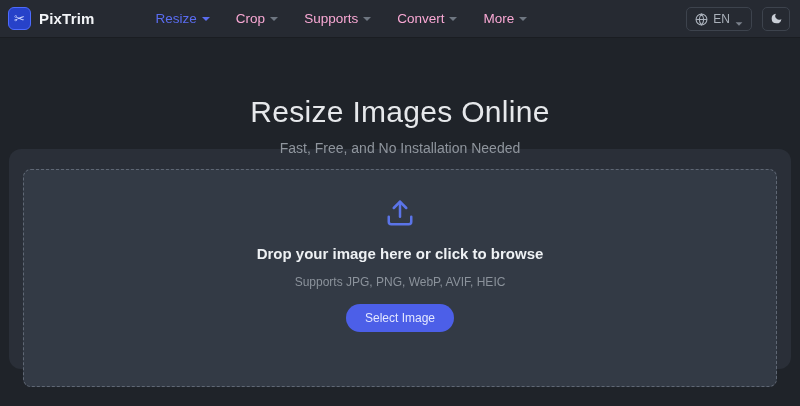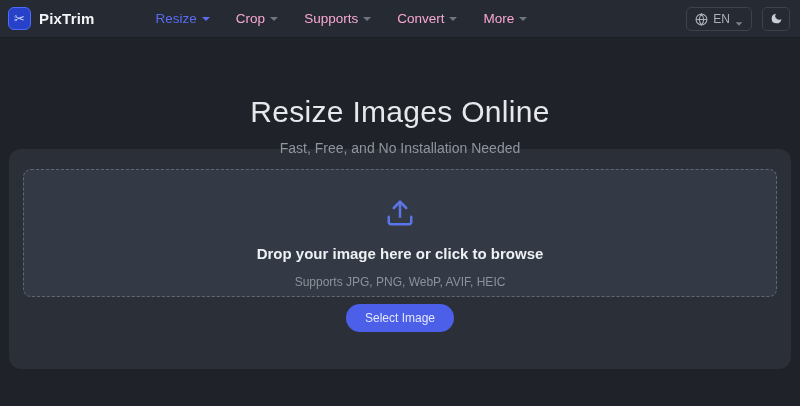--- a/index.html
+++ b/index.html
@@ -99,21 +99,21 @@
     margin: -7px 9px 0 9px;
     background: #2a2f38;
     border-radius: 12px;
     padding: 20px 14px;
     height: 220px;
   }
   .dropzone {
     border: 1px dashed #5f6774;
     border-radius: 8px;
     background: #333a45;
-    height: 128px;
+    height: 218px;
     text-align: center;
     padding-top: 28px;
     cursor: pointer;
   }
   .upload-icon-wrap { display: inline-block; line-height: 0; }
   .drop-headline {
     margin-top: 13px;
     color: #eef1f4;
     font-size: 15px;
     font-weight: 700;

